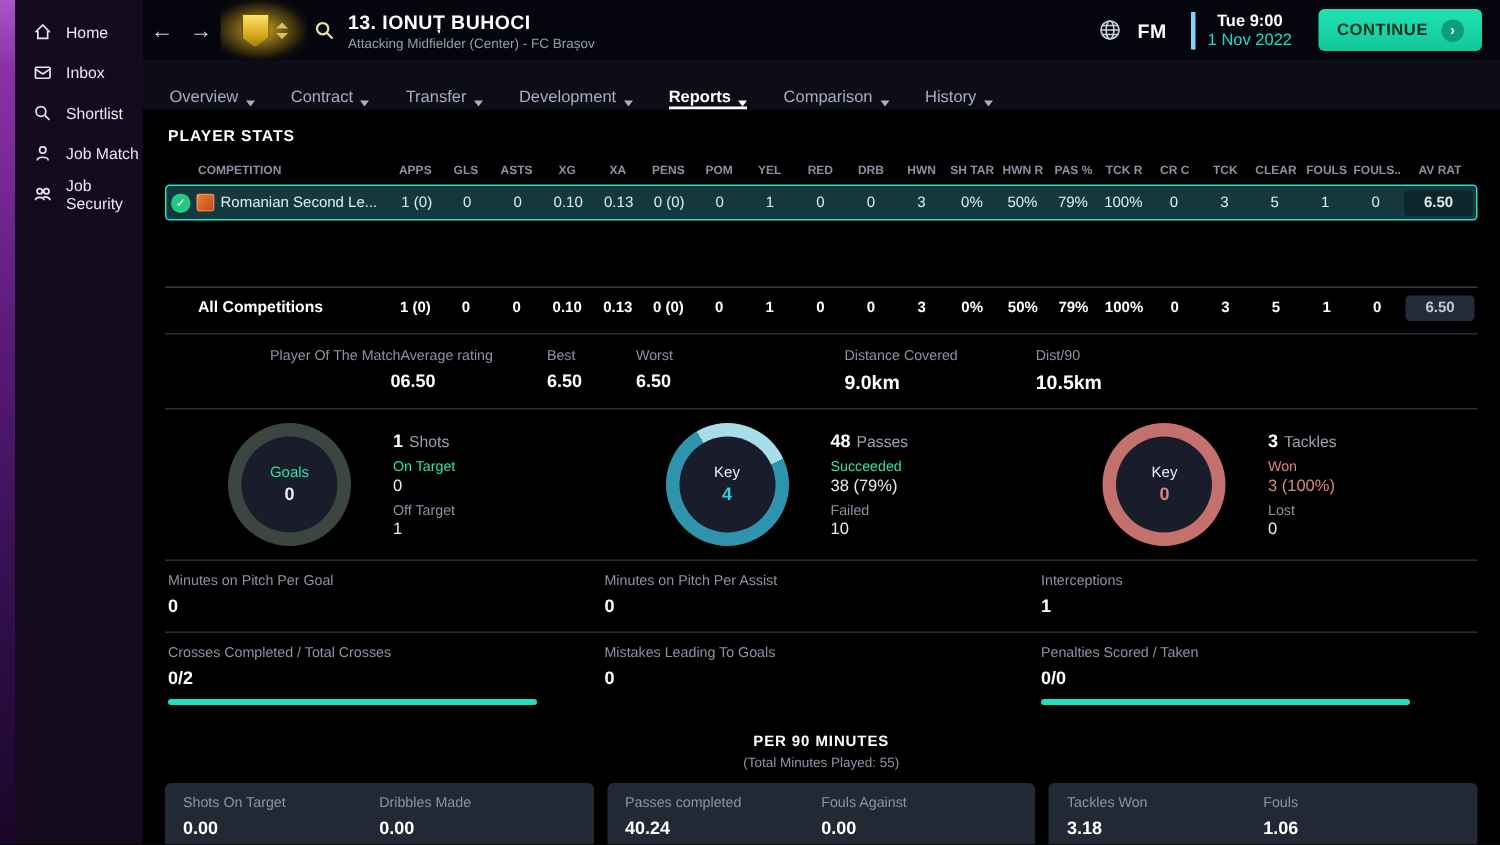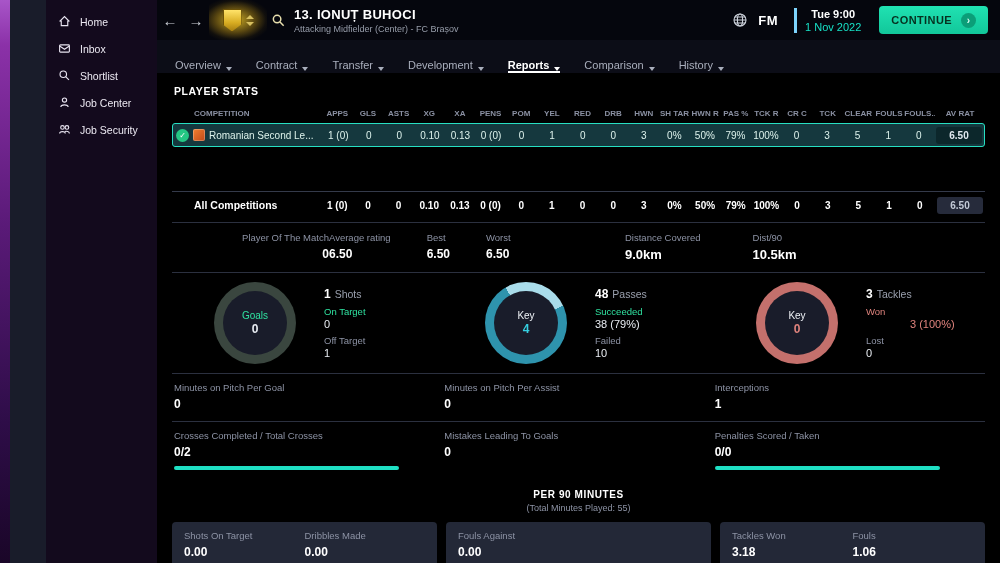--- a/index.html
+++ b/index.html
@@ -3,21 +3,21 @@
 <meta charset="utf-8">
 <style>
   * { margin:0; padding:0; box-sizing:border-box; }
   body { background:#000; font-family:"Liberation Sans","DejaVu Sans",sans-serif; }
   .app { position:relative; width:1000px; height:563px; overflow:hidden; background:#191c2a; display:flex; }
 
   
   .purple-strip { width:10px; height:100%; background:linear-gradient(180deg,#a855c8 0%,#8b31a8 8%,#5a1a78 40%,#2e0d48 75%,#1a0628 100%); flex:0 0 auto; }
 
   
-  .sidebar { width:111px; height:100%; background:#130a1d; flex:0 0 auto; padding-top:8px;margin-left:36px; }
+  .sidebar { width:85px; height:100%; background:#130a1d; flex:0 0 auto; padding-top:8px; }
   .side-item { display:flex; align-items:center; gap:9px; height:27px; padding-left:12px; color:#ece9f2; font-size:10.5px; cursor:pointer; }
   .side-item svg { width:13px; height:13px; stroke:#e8e4f0; fill:none; stroke-width:1.4; flex:0 0 auto; }
 
   
   .main { flex:1; display:flex; flex-direction:column; height:100%; }
 
   
   .topbar { height:40px; background:#05060d; display:flex; align-items:center; flex:0 0 auto; }
   .nav-arrow { color:#cfd3da; font-size:15px; width:26px; text-align:center; cursor:pointer; }
   .badge-wrap { position:relative; width:58px; height:40px; display:flex; align-items:center; justify-content:center; }
@@ -94,21 +94,21 @@
   .d-value { font-size:12px; font-weight:bold; color:#e8ecf2; }
   .d-value.teal { color:#35cfe0; }
   .d-value.salmon { color:#e0837d; }
   .donut-stats { display:flex; flex-direction:column; gap:5px; }
   .big-stat { font-size:10.5px; color:#9aa0ae; }
   .big-stat b { color:#fff; font-size:12px; margin-right:4px; }
   .sub-lbl { font-size:9.5px; color:#8d93a5; }
   .sub-lbl.green { color:#2fe2a0; }
   .sub-lbl.salmon { color:#e0837d; }
   .sub-val { font-size:11px; color:#e8ecf2; margin-top:1px; }
-  .sub-val.salmon { color:#e0837d;margin-left:44px; }
+  .sub-val.salmon { color:#e0837d; }
 
   .metrics-row { display:grid; grid-template-columns:1fr 1fr 1fr; border-top:1px solid #2b303f; padding:8px 0 10px 2px; }
   .metric-cell { padding-right:45px; }
   .bar { height:4px; background:#1fe0c4; border-radius:2px; margin-top:7px; }
 
   .per90-head { text-align:center; margin-top:9px; }
   .per90-title { color:#fff; font-size:10px; font-weight:bold; letter-spacing:.6px; }
   .per90-sub { color:#8d93a5; font-size:9px; margin-top:3px; }
   .per90-row { display:grid; grid-template-columns:1fr 1fr 1fr; gap:9px; margin-top:9px; }
   .per90-panel { background:#232837; border-radius:4px; display:grid; grid-template-columns:1fr 1fr; padding:8px 12px 10px 12px; }
@@ -138,21 +138,21 @@
           <circle cx="6.5" cy="6.5" r="4"></circle>
           <path d="M9.6 9.6 L13.5 13.5"></path>
         </svg>
       <span>Shortlist</span>
     </div>
     <div class="side-item">
       <svg viewBox="0 0 16 16">
           <circle cx="8" cy="5" r="2.6"></circle>
           <path d="M3.5 13.5 C3.5 10 12.5 10 12.5 13.5"></path>
         </svg>
-      <span>Job Center</span>
+      <span>Job Match</span>
     </div>
     <div class="side-item">
       <svg viewBox="0 0 16 16">
           <circle cx="5.5" cy="5.5" r="2.2"></circle>
           <circle cx="11" cy="5.5" r="2.2"></circle>
           <path d="M2 13 C2 9.8 9 9.8 9 13 M8.5 10.5 C10.5 9.8 14 10.5 14 13"></path>
         </svg>
       <span>Job Security</span>
     </div>
   </aside>
@@ -448,20 +448,24 @@
             <div class="lbl">Shots On Target</div>
             <div class="val">0.00</div>
           </div>
           <div>
             <div class="lbl">Dribbles Made</div>
             <div class="val">0.00</div>
           </div>
         </div>
         <div class="per90-panel">
           <div>
+            <div class="lbl">Passes completed</div>
+            <div class="val">40.24</div>
+          </div>
+          <div>
             <div class="lbl">Fouls Against</div>
             <div class="val">0.00</div>
           </div>
         </div>
         <div class="per90-panel">
           <div>
             <div class="lbl">Tackles Won</div>
             <div class="val">3.18</div>
           </div>
           <div>

